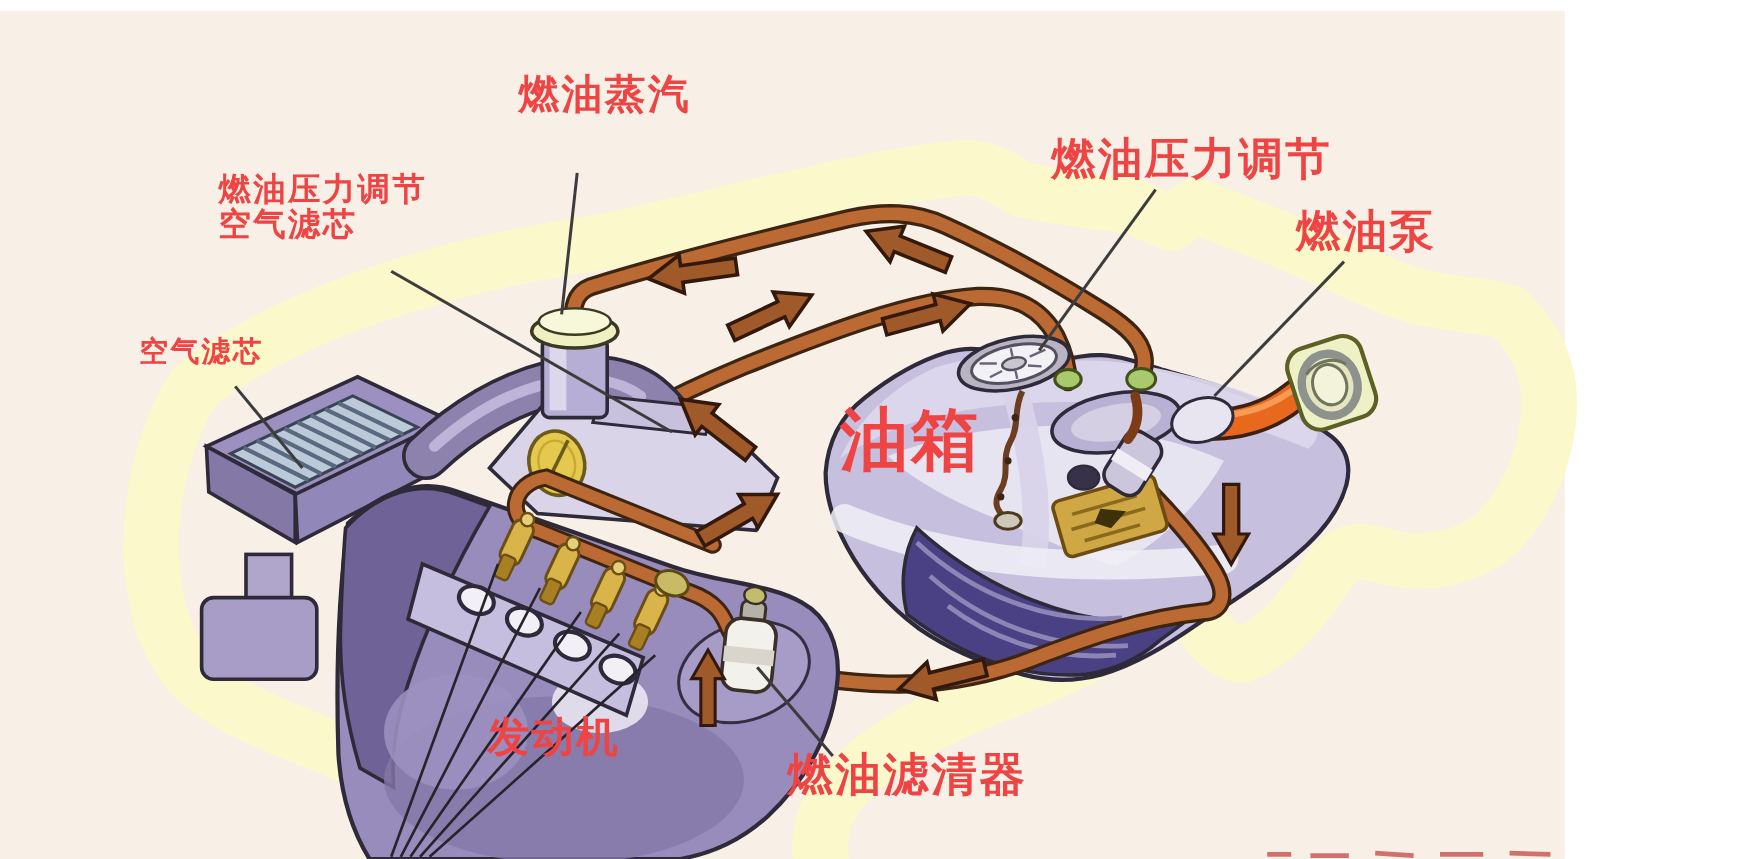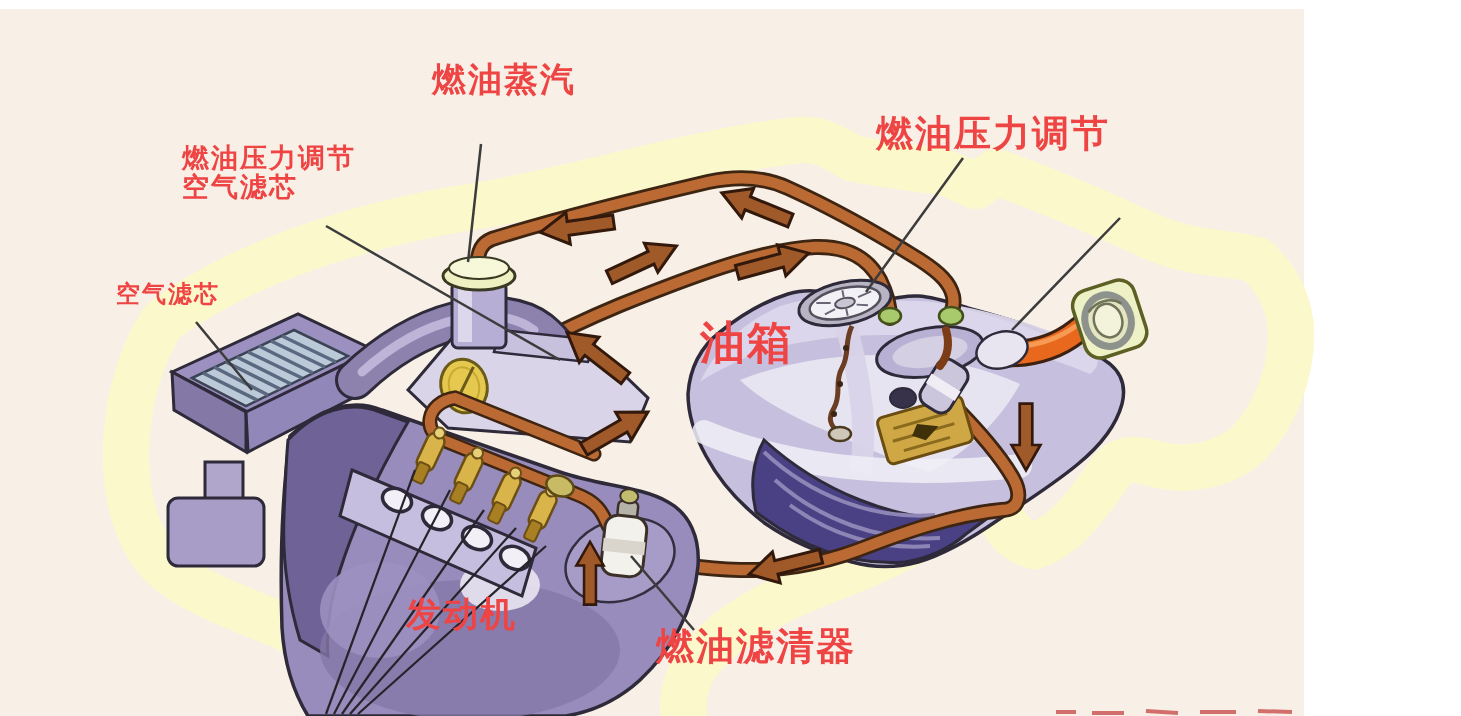--- a/index.html
+++ b/index.html
@@ -7,21 +7,21 @@
          font-family:"DejaVu Sans","Liberation Sans",sans-serif;}
   .stage svg{position:absolute;left:0;top:0;}
   .lbl{position:absolute;font-weight:bold;color:#ef4444;line-height:1.06;
        letter-spacing:2px;white-space:nowrap;z-index:5;
        font-family:Liberation Serif, serif;}
   #lbl-vapor     {left:432px; top:62px;  font-size:34px;}
   #lbl-regulator {left:182px; top:144px; font-size:27px;}
   #lbl-airfilter {left:116px; top:282px; font-size:24px;}
   #lbl-sensor    {left:876px; top:114px; font-size:37px;}
   #lbl-pump      {left:1080px;top:174px; font-size:37px;}
-  #lbl-tank      {left:700px; top:320px; font-size:45px;}
+  #lbl-tank      {left:700px; top:338px; font-size:57px;}
   #lbl-engine    {left:406px; top:596px; font-size:35px;}
   #lbl-filter    {left:656px; top:626px; font-size:38px;text-align:center;}
 </style>
 </head>
 <body>
 
 <div class="stage">
 <svg width="1461" height="716" viewBox="0 0 1461 716">
   <defs>
     <path id="arr" d="M -36,-7 L 10,-7 L 10,-16 L 38,0 L 10,16 L 10,7 L -36,7 Z"></path>
@@ -230,16 +230,17 @@
 
 <div class="lbl" id="lbl-vapor">
   <span>燃油蒸汽</span><br>
 </div>
 <div class="lbl" id="lbl-regulator">
   <span>燃油压力调节</span><br>
   <span>空气滤芯</span>
 </div>
 <div class="lbl" id="lbl-airfilter">空气滤芯</div>
 <div class="lbl" id="lbl-sensor">燃油压力调节</div>
+<div class="lbl" id="lbl-pump">燃油泵</div>
 <div class="lbl" id="lbl-tank">油箱</div>
 <div class="lbl" id="lbl-engine">发动机</div>
 <div class="lbl" id="lbl-filter">燃油滤清器</div>
 </div>
 
 </body></html>

